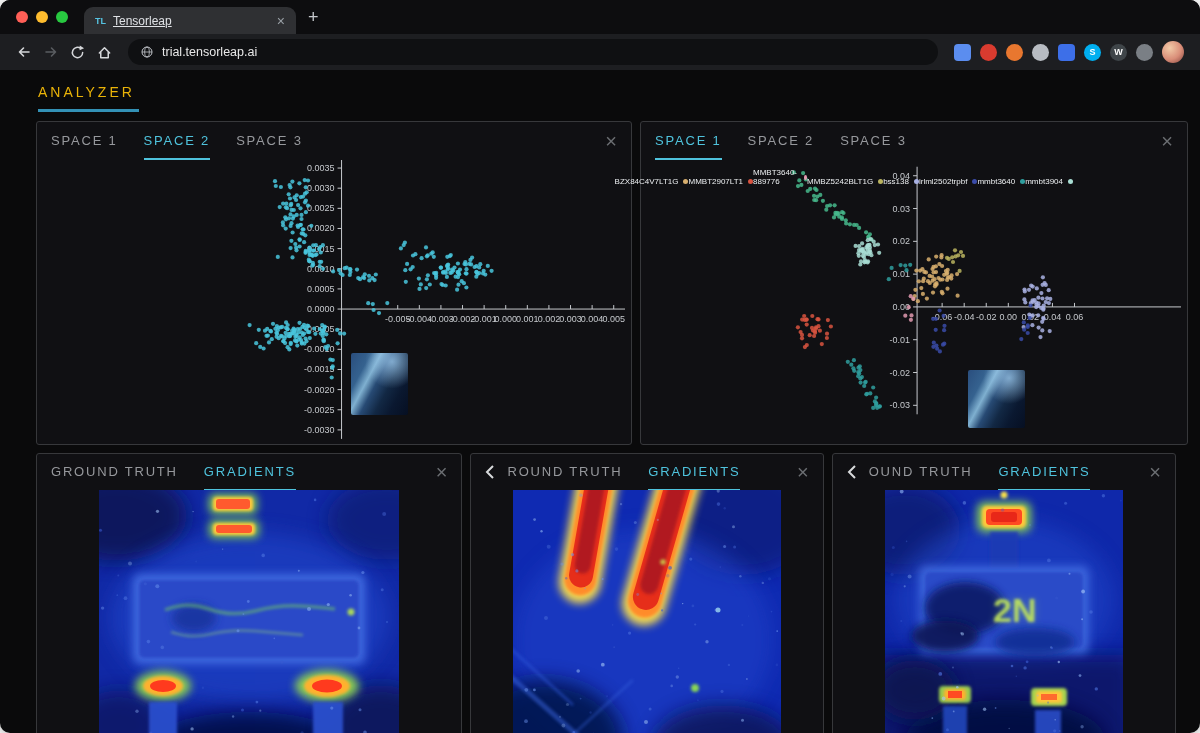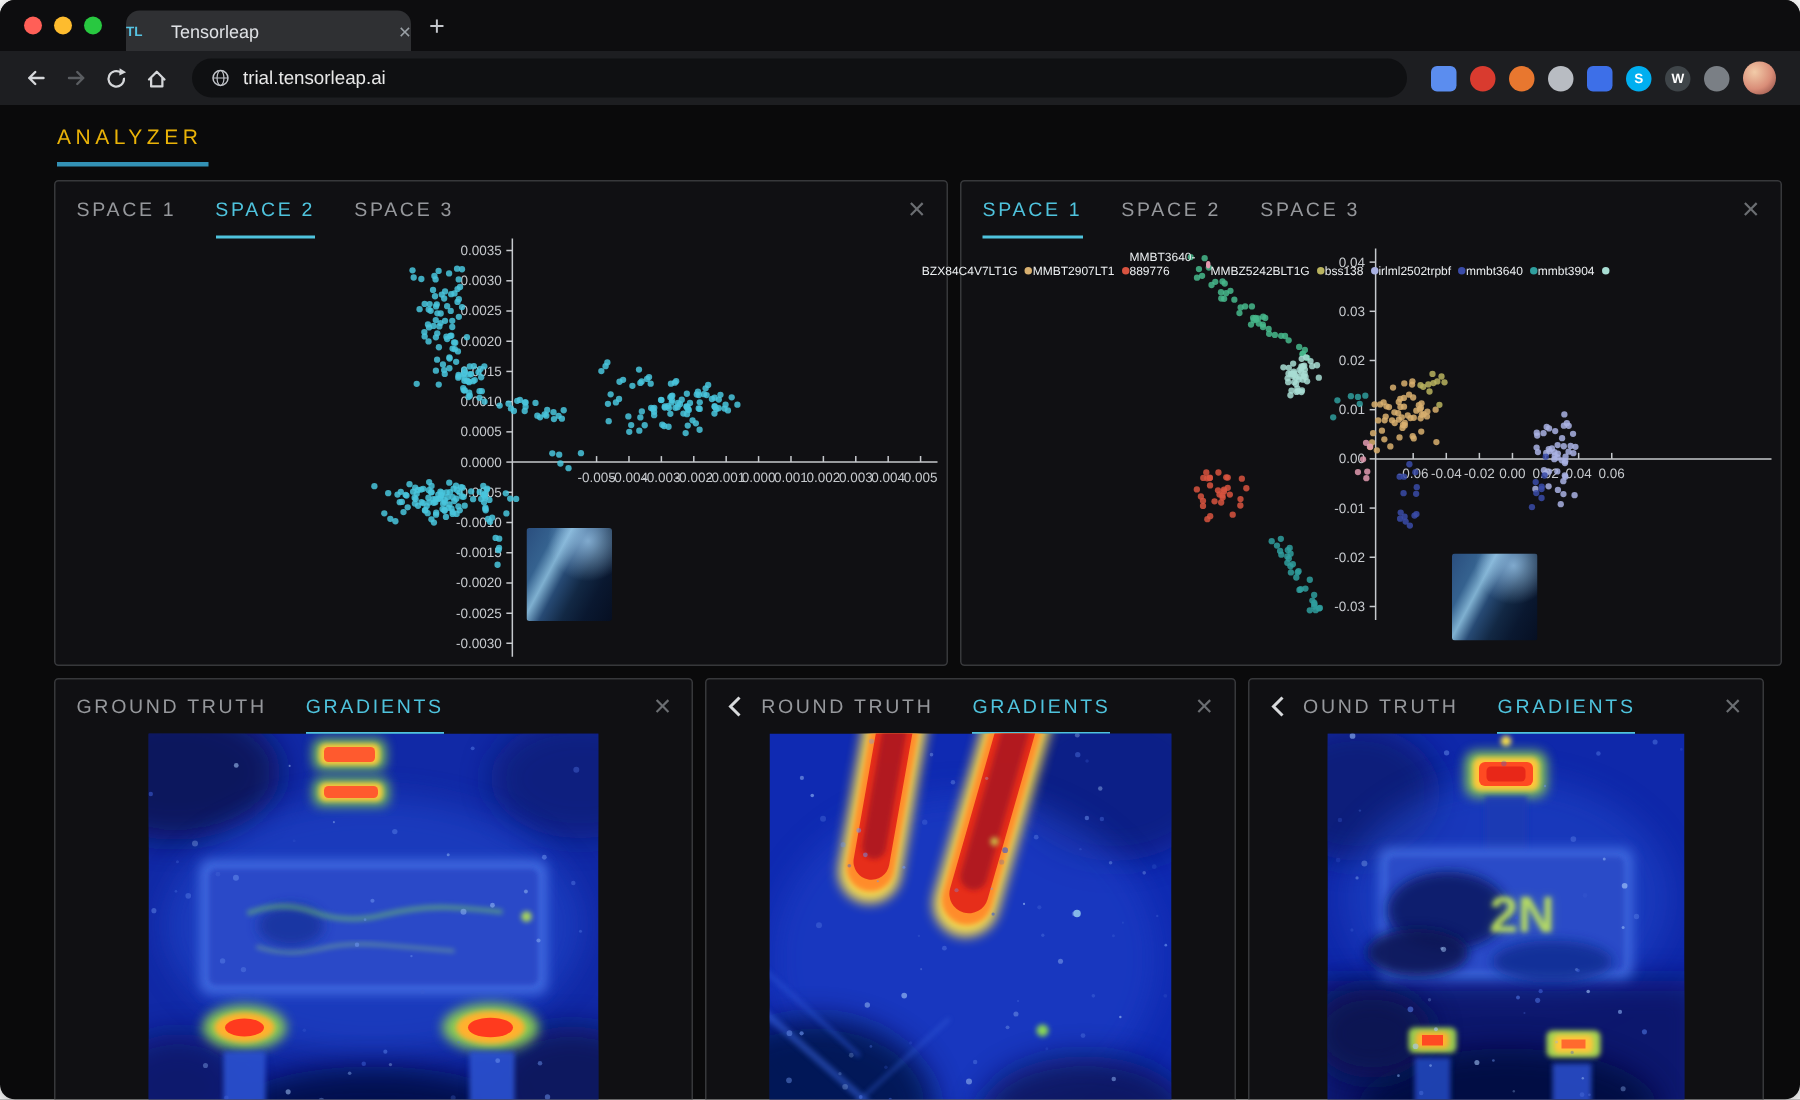--- a/index.html
+++ b/index.html
@@ -3,23 +3,23 @@
 <meta charset="utf-8">
 <style>
   html,body{margin:0;padding:0;background:#ffffff;font-family:"Liberation Sans",sans-serif;}
   .window{position:relative;width:1200px;height:733px;margin:0 auto;background:#0a0a0b;border-radius:10px;overflow:hidden;box-shadow:0 2px 14px rgba(0,0,0,.35);}
 
   
   .tabstrip{height:34px;background:#0d0d0f;display:flex;align-items:flex-end;padding-left:12px;}
   .traffic{display:flex;gap:8px;align-self:center;margin:0 16px 0 4px;}
   .tl-dot{width:12px;height:12px;border-radius:50%;}
   .tl-red{background:#ff5f57;}.tl-yellow{background:#febc2e;}.tl-green{background:#28c840;}
-  .tab-chrome{height:27px;width:190px;background:#2f3033;border-radius:9px 9px 0 0;display:flex;align-items:center;gap:19px;padding:0 0;}
+  .tab-chrome{height:27px;width:190px;background:#2f3033;border-radius:9px 9px 0 0;display:flex;align-items:center;gap:7px;padding:0 11px;}
   .favicon{font-size:9px;font-weight:bold;color:#56c3e2;letter-spacing:0;}
-  .tab-title{flex:1;color:#dfe1e5;font-size:12px;white-space:nowrap;overflow:hidden;}
+  .tab-title{flex:1;color:#dfe1e5;font-size:12px;white-space:nowrap;overflow:hidden;text-decoration:underline;}
   .tab-close{color:#9aa0a6;font-size:14px;line-height:1;}
   .newtab{align-self:center;color:#c4c7cc;font-size:18px;margin-left:12px;line-height:1;}
   .navbar{height:36px;background:#1d1e21;display:flex;align-items:center;padding:0 10px;}
   .nav-icon{width:27px;height:27px;display:flex;align-items:center;justify-content:center;border-radius:50%;}
   .addressbar{flex:1;height:26px;background:#0f1012;border-radius:13px;display:flex;align-items:center;gap:9px;padding:0 13px;margin:0 10px;color:#e8e8e8;font-size:12.5px;}
   .ext-icons{display:flex;align-items:center;gap:9px;padding:0 6px;}
   .ext{width:17px;height:17px;border-radius:50%;display:flex;align-items:center;justify-content:center;font-size:9px;font-weight:bold;color:#fff;}
   .ext:nth-child(1),.ext:nth-child(5){border-radius:4px;}
   .avatar{width:22px;height:22px;border-radius:50%;background:radial-gradient(circle at 35% 32%,#f2cBA8,#d98d78 55%,#8a4a42 95%);}
 

